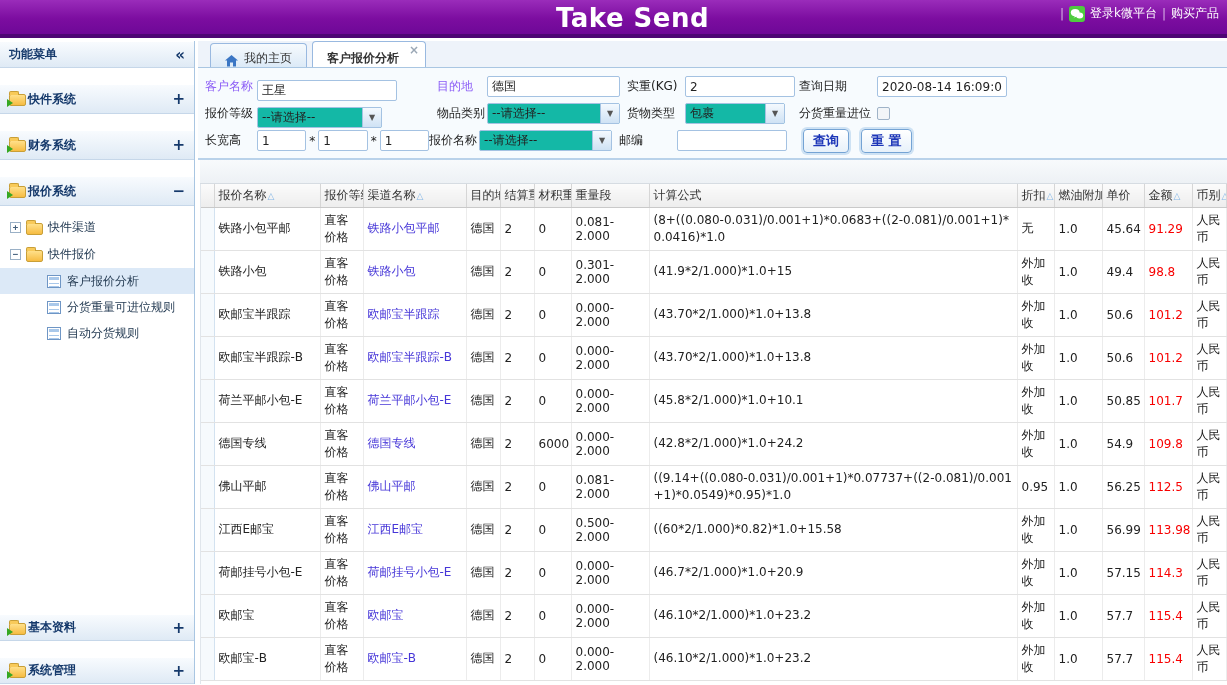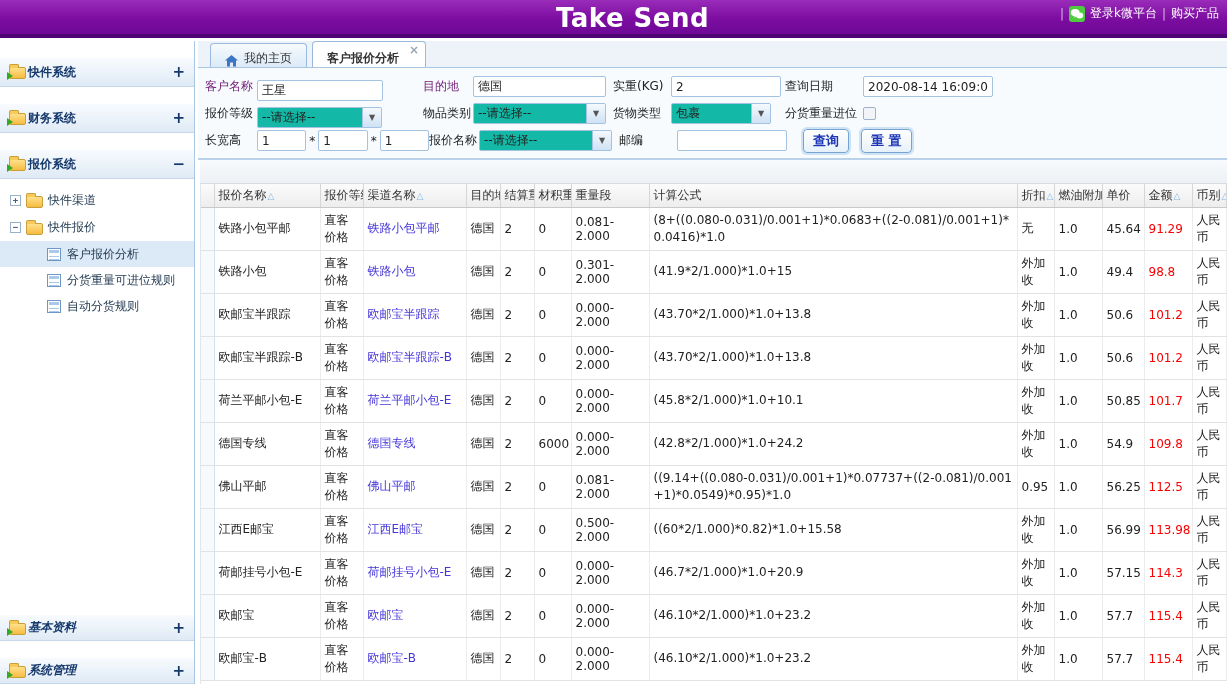--- a/index.html
+++ b/index.html
@@ -35,40 +35,40 @@
             border-left:6px solid #36a822; border-top:4px solid transparent; border-bottom:4px solid transparent; }
   .tree { flex:1; padding-top:8px; overflow:hidden; }
   .tree-node { display:flex; align-items:center; gap:5px; height:27px; padding-left:10px; cursor:pointer; color:#243b53; }
   .exp { width:11px; height:11px; border:1px solid #9ab0c6; background:#fff; color:#44607c;
          font:bold 9px/9px "DejaVu Sans Mono",monospace; text-align:center; flex:0 0 auto; }
   .tree-leaf { display:flex; align-items:center; gap:6px; height:26px; padding-left:47px; cursor:pointer; color:#243b53; }
   .tree-leaf.selected { background:#dce9f7; }
   .grid-icon { width:14px; height:13px; background:#fff; border:1px solid #6f96c5; position:relative; flex:0 0 auto; }
   .grid-icon::before { content:""; position:absolute; top:1px; left:1px; right:1px; height:3px; background:#a9c8ea; }
   .grid-icon::after { content:""; position:absolute; top:7px; left:1px; right:1px; height:1px; background:#a9c8ea; box-shadow:0 3px 0 #a9c8ea; }
-  .side-bottom { margin-top:auto;font-style:italic; }
+  .side-bottom { margin-top:auto; }
   .side-bottom .acc-header { height:27px; }
 
   
   .tabbar { height:27px; background:#eef3fa; border-bottom:1px solid #a9c6e2;
             display:flex; align-items:flex-end; padding-left:12px; gap:5px; flex:0 0 auto; }
   .tab { height:24px; min-width:96px; display:flex; align-items:flex-end; gap:6px; padding:0 14px;
          background:linear-gradient(#f6fafd,#dceaf7); border:1px solid #99b9e0; border-bottom:none;
          border-radius:4px 4px 0 0; color:#333; cursor:pointer; }
   .tab.active { height:26px; background:#fff; font-weight:bold; position:relative; padding-right:26px; }
   .tab-close { position:absolute; top:2px; right:6px; color:#9aa7b5; font-size:12px; line-height:12px; cursor:pointer; }
   .home-icon { width:13px; height:12px; flex:0 0 auto; }
 
   
   .form-panel { background:#f7fbfe; border-bottom:2px solid #b9d2ea; padding:5px 0 4px 7px; flex:0 0 auto; }
   .f-row { display:flex; align-items:center; height:27px; }
   .lbl { color:#222; white-space:nowrap; overflow:hidden; }
-  .lbl.blue { color:#701a75; }
+  .lbl.blue { color:#8b5cf6; }
   .l1 { width:52px; } .l2 { width:50px; } .l3 { width:58px; } .l4 { width:78px; }
-  .fw1 { width:126px; margin-right:40px;margin-top:8px; } .fw2 { width:133px; margin-right:7px; }
+  .fw1 { width:140px; margin-right:40px;margin-top:8px; } .fw2 { width:133px; margin-right:7px; }
   .fw3 { width:110px; margin-right:4px; } .fw4 { width:130px; }
   .dims { width:172px; display:flex; align-items:center; gap:3px; }
   input[type=text] { height:21px; border:1px solid #a4c2e2; border-radius:2px; padding:0 4px;
                      font:12px "DejaVu Sans",sans-serif; width:100%; background:#fff; color:#222; }
   .dim-input { width:48px; }
   .select { height:21px; border:1px solid #a4c2e2; border-radius:2px; background:#14b8a6;
             display:flex; align-items:center; cursor:pointer; }
   .select .val { flex:1; padding:0 4px; overflow:hidden; white-space:nowrap; }
   .select .arrow-btn { width:19px; height:19px; background:linear-gradient(#f4f9fe,#cfe2f4);
             border-left:1px solid #a4c2e2; color:#555; font-size:8px; line-height:19px; text-align:center; }
@@ -112,20 +112,24 @@
     </span>
     <a>登录k微平台</a>
     <span class="sep">|</span>
     <a>购买产品</a>
   </div>
 </header>
 
 <div class="content">
 
   <aside class="sidebar">
+    <div class="side-header">
+      <span>功能菜单</span>
+      <span class="collapse">«</span>
+    </div>
     <div class="acc-header">
       <span class="folder arrow"></span>
       <span>快件系统</span>
       <span class="acc-toggle">+</span>
     </div>
     <div class="acc-header">
       <span class="folder arrow"></span>
       <span>财务系统</span>
       <span class="acc-toggle">+</span>
     </div>

